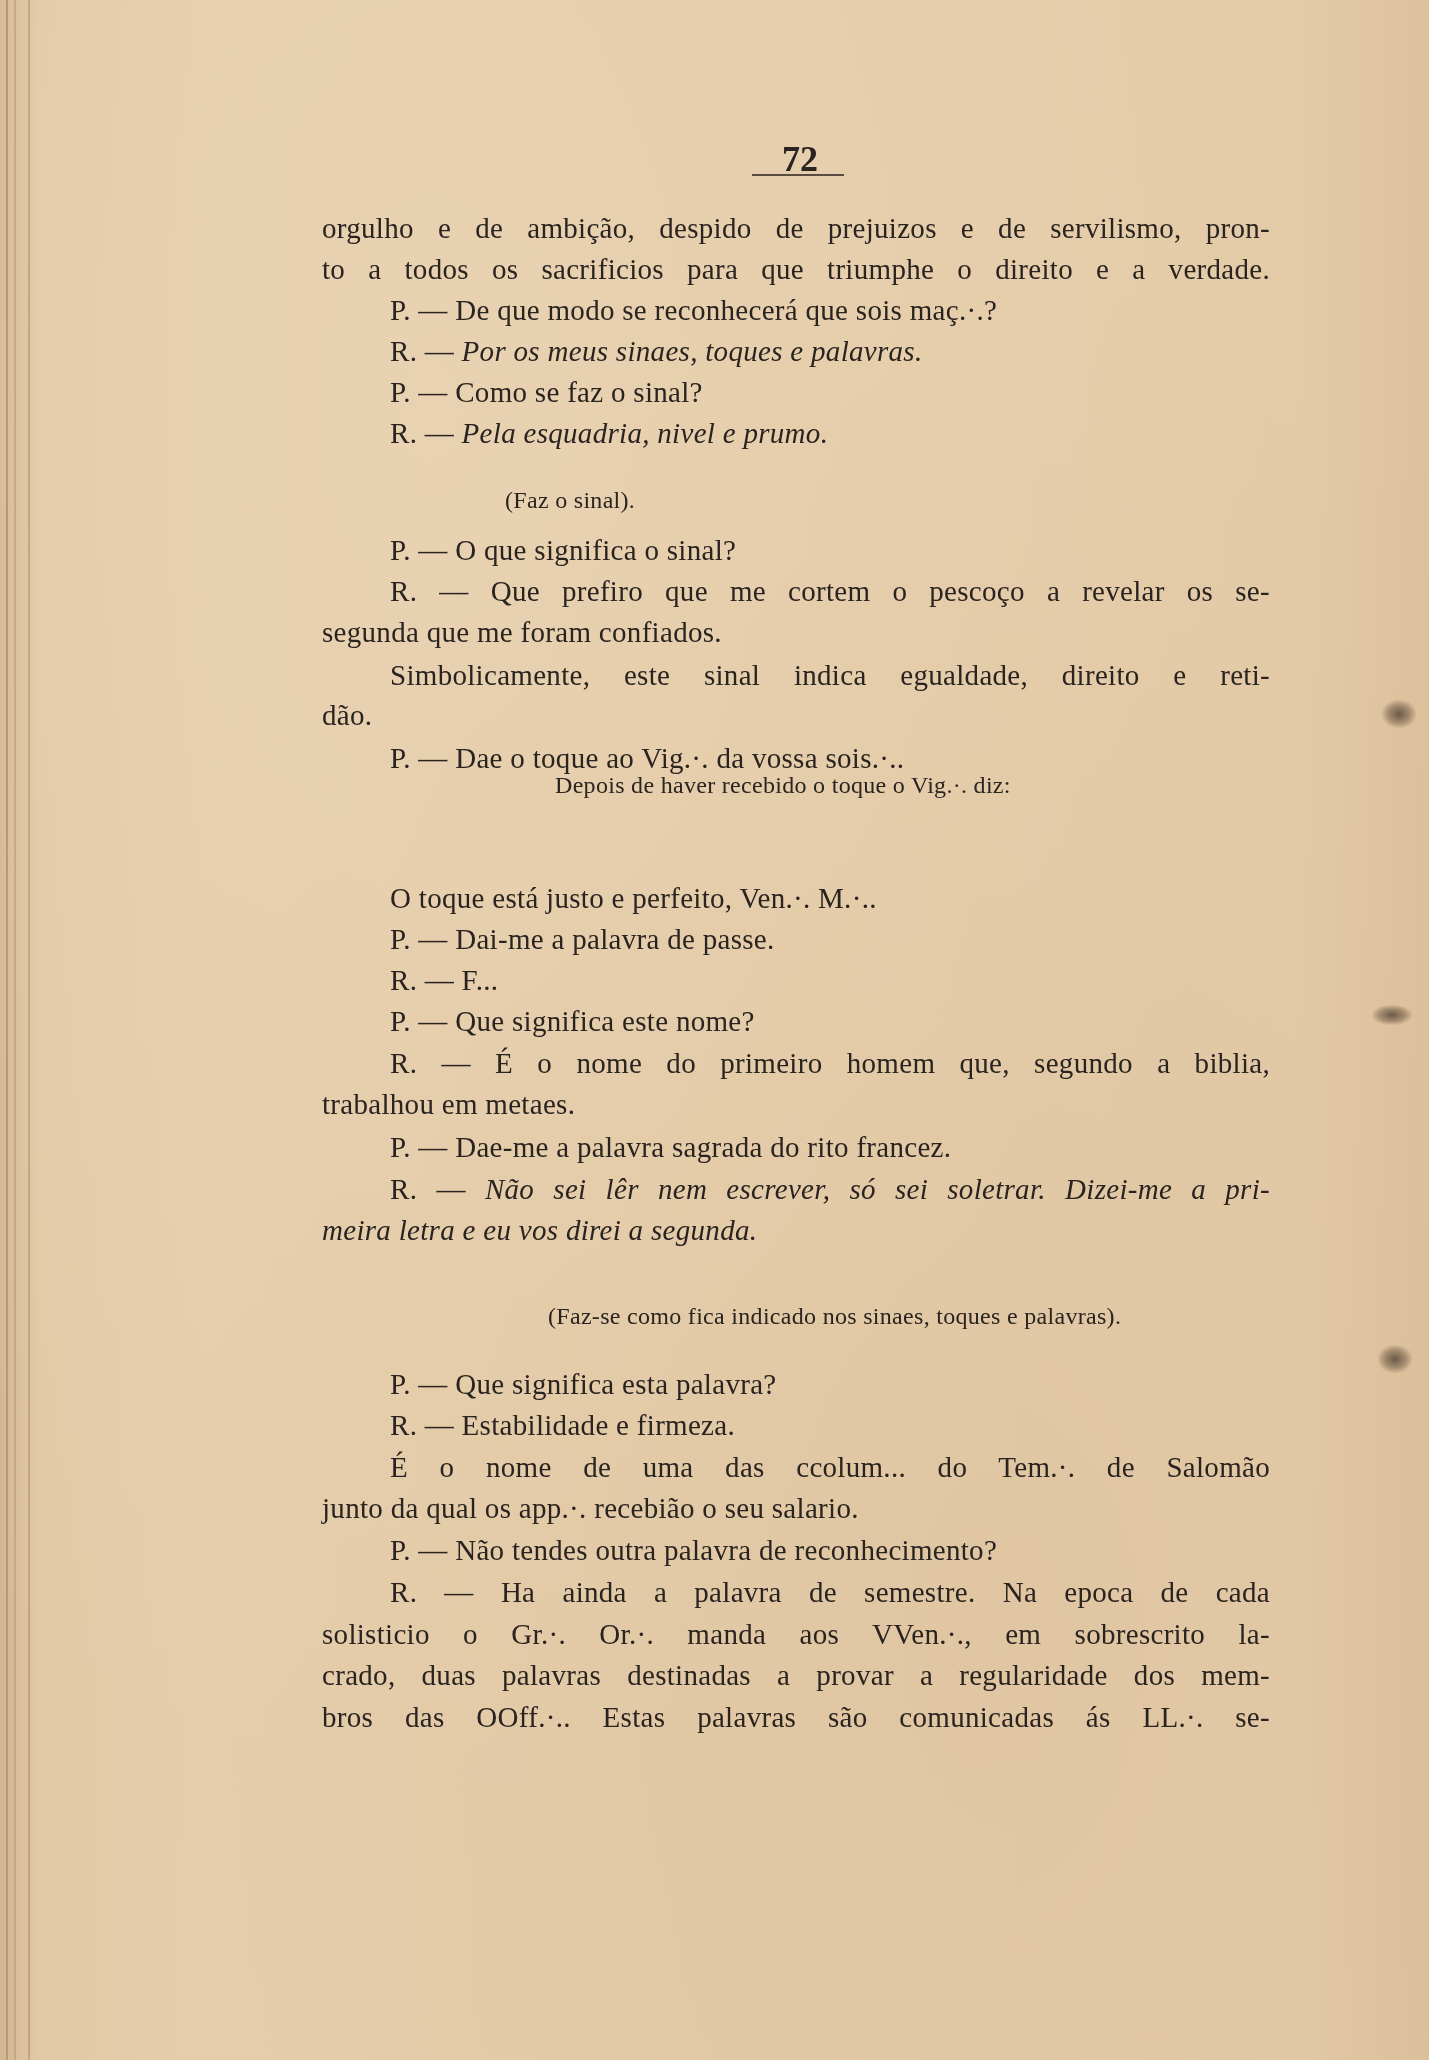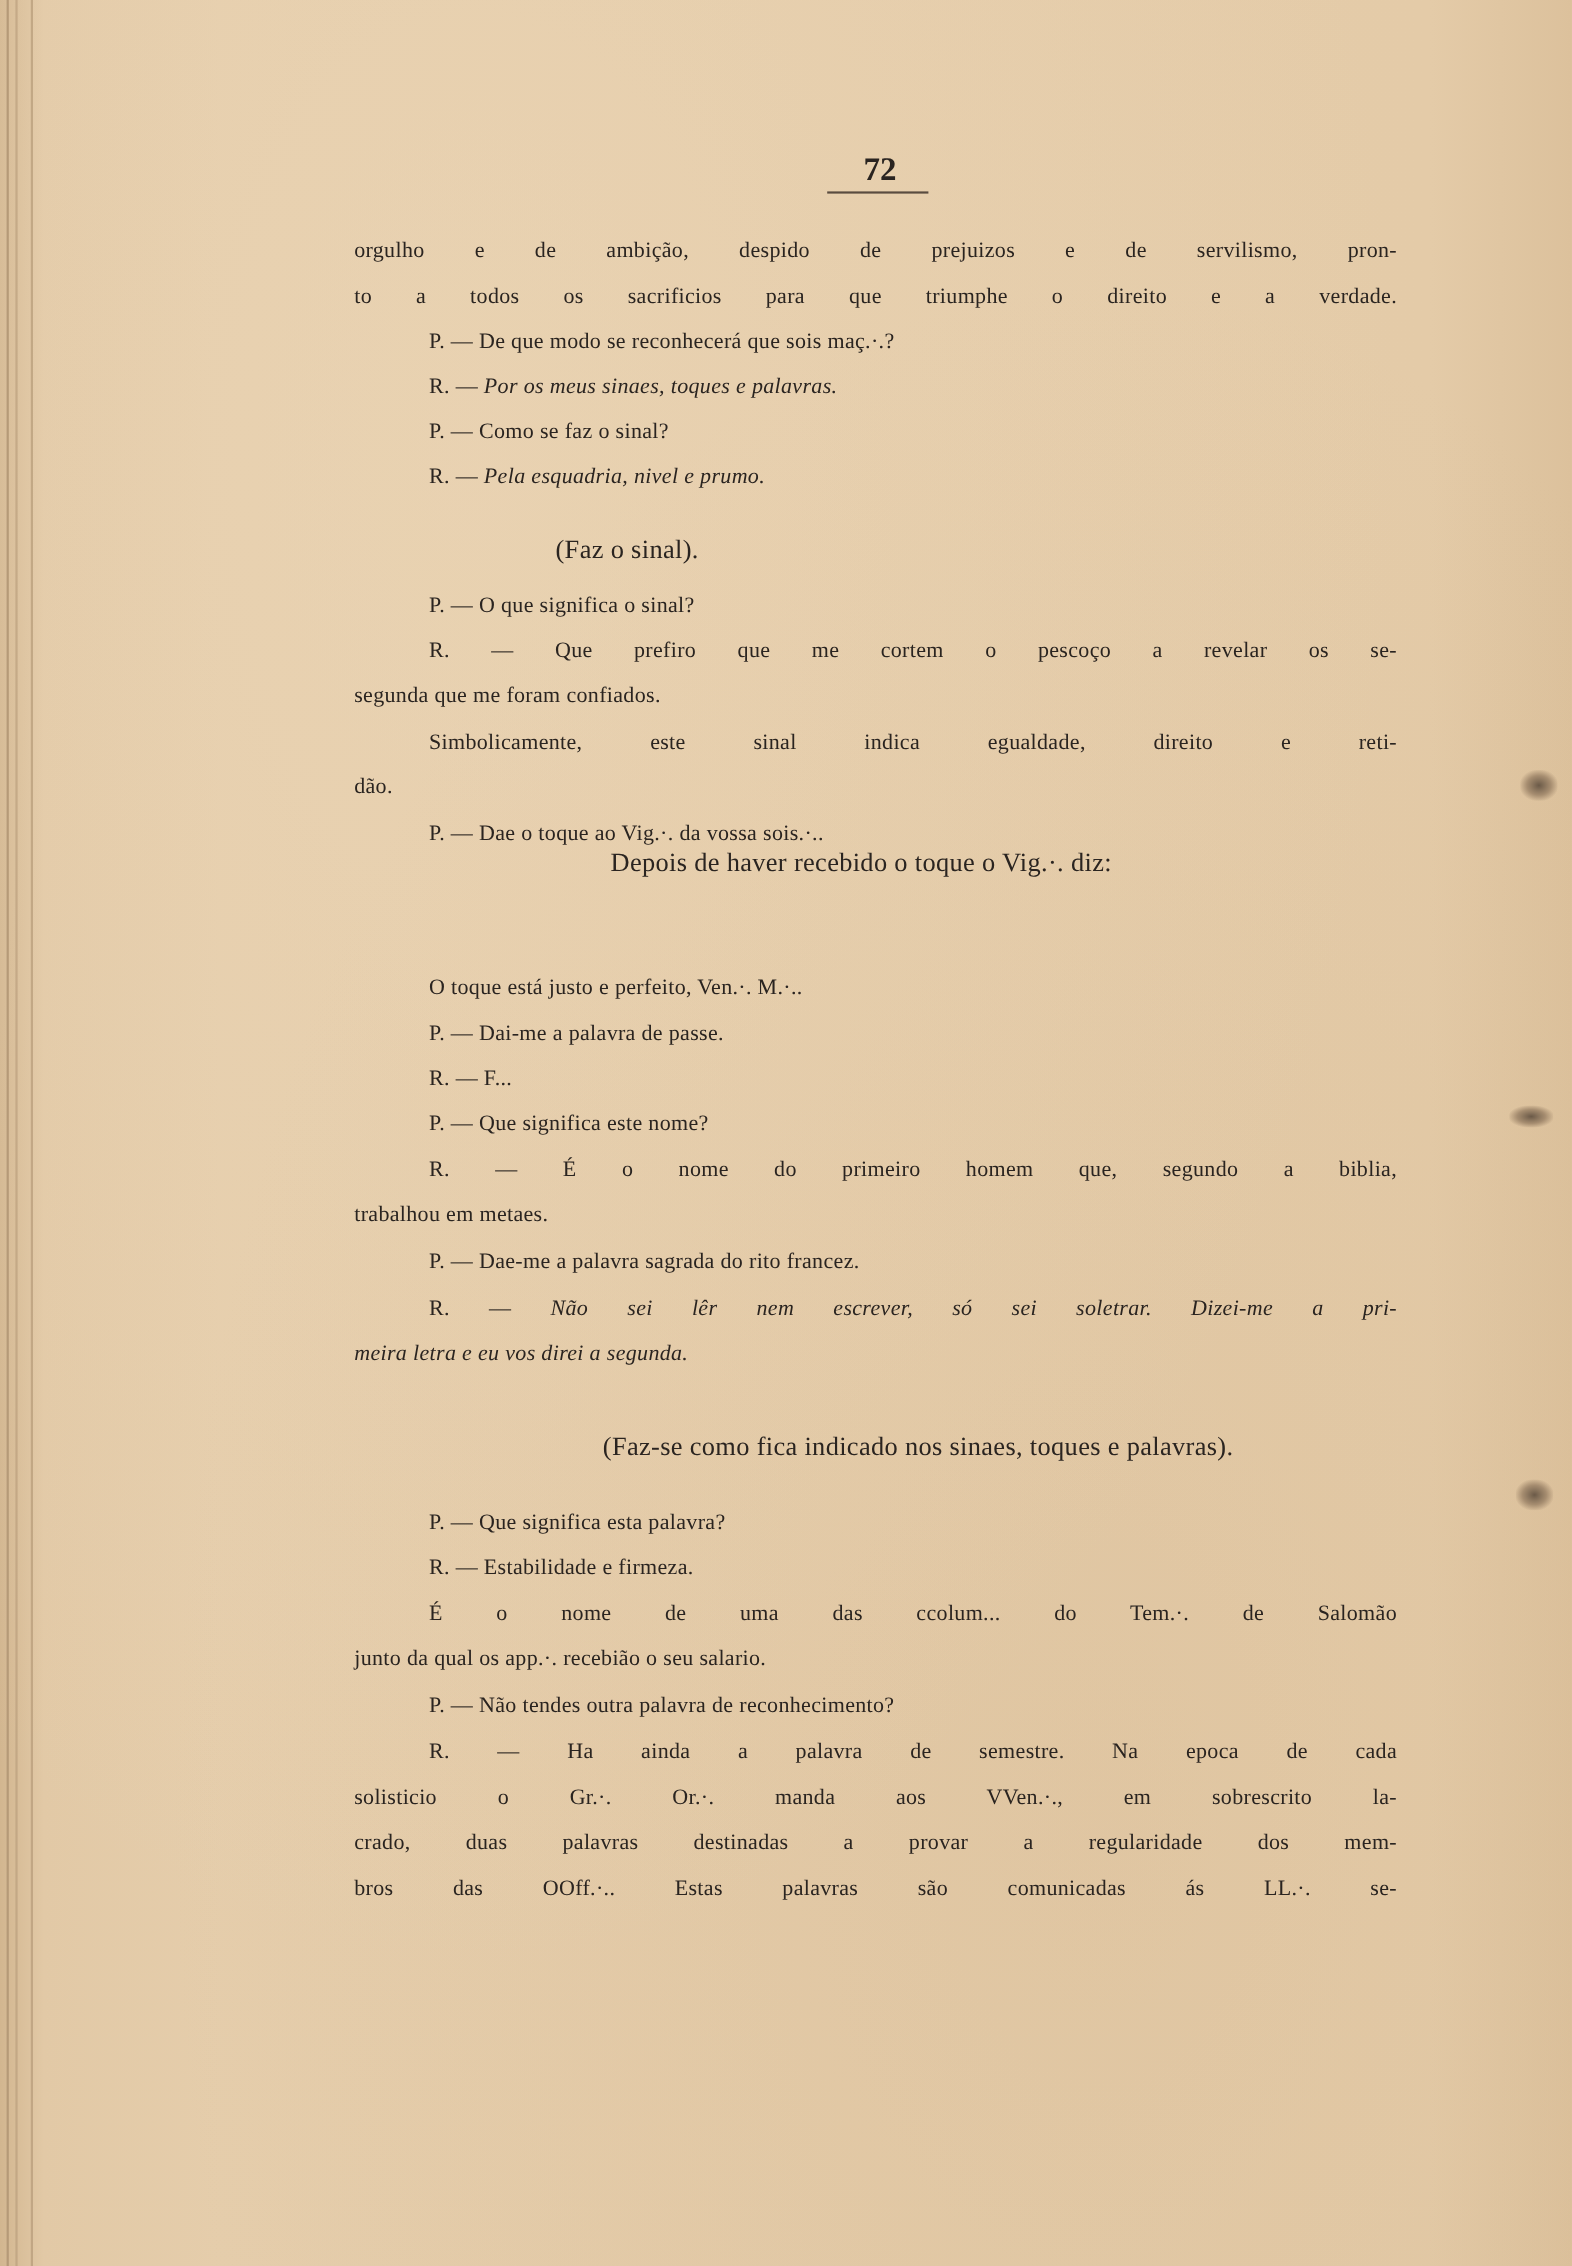--- a/index.html
+++ b/index.html
@@ -19,27 +19,27 @@
     }
     .binding {
       position: absolute; top: 0; height: 2060px; width: 2px; background: #b59a78;
     }
     .hole {
       position: absolute; width: 34px; height: 28px; border-radius: 40%;
       background: radial-gradient(ellipse at 50% 50%, #6b5a48 0%, #a68d70 45%, rgba(228,206,172,0) 75%);
     }
     .pagenum {
       position: absolute; left: 775px; top: 138px; width: 50px; text-align: center;
-      font-size: 30px; font-weight: bold;
+      font-size: 36px; font-weight: bold;
     }
     .pagerule {
       position: absolute; left: 752px; top: 174px; width: 92px; height: 2px; background: #5a4c40;
     }
     .line {
-      position: absolute; white-space: nowrap; font-size: 20px; line-height: 36px;
+      position: absolute; white-space: nowrap; font-size: 29px; line-height: 36px;
       letter-spacing: 0.3px;
     }
     .full { left: 322px; width: 948px; text-align: justify; text-align-last: justify; }
     .ind { left: 390px; }
     .indj { left: 390px; width: 880px; text-align: justify; text-align-last: justify; }
     .left { left: 322px; }
     .small { font-size: 24px; }
     .it { font-style: italic; }
   </style>
 </head>

